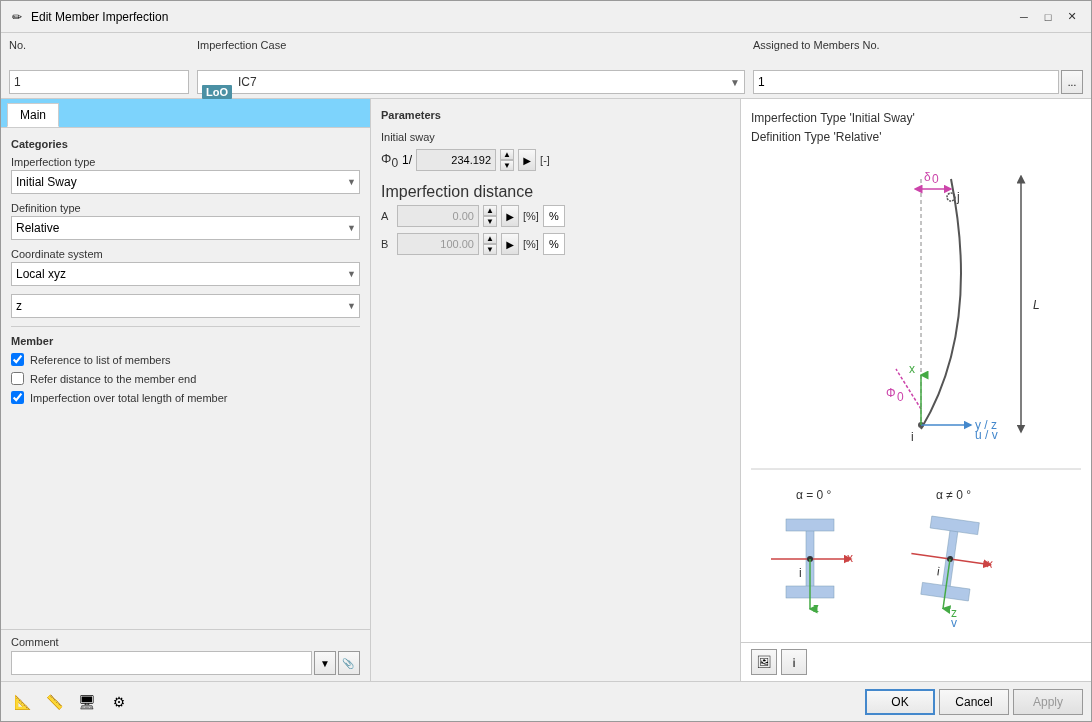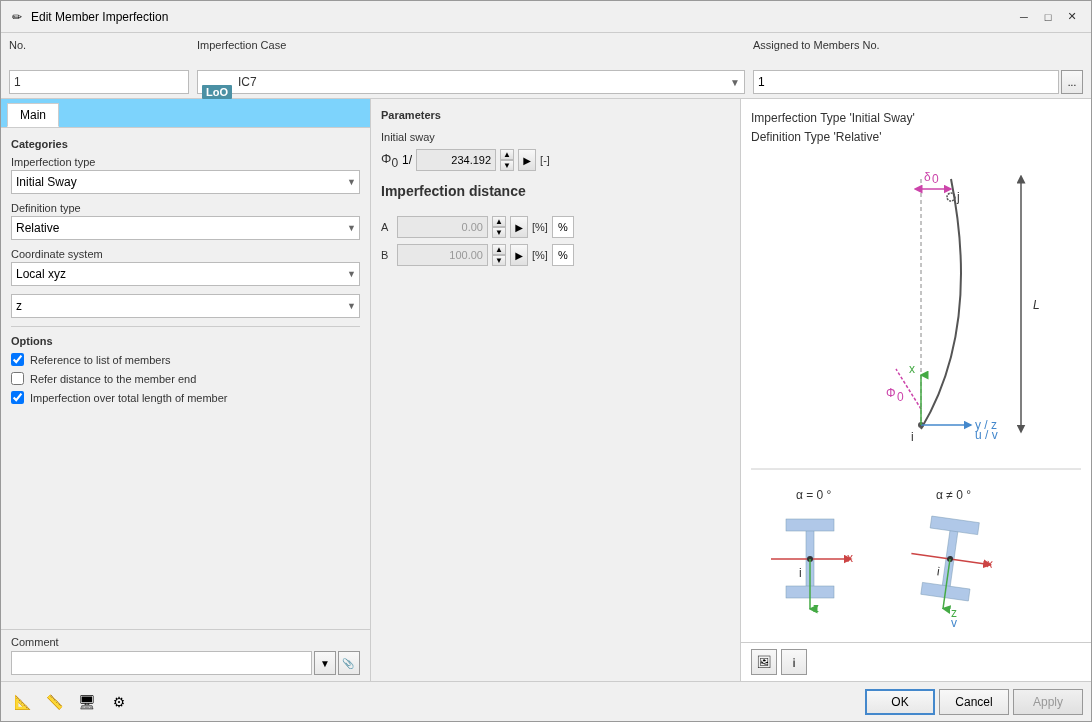--- a/index.html
+++ b/index.html
@@ -63,24 +63,24 @@
     .initial-sway-label { font-size: 11px; color: #333; margin-bottom: 6px; }
     .phi-row { display: flex; align-items: center; gap: 4px; margin-bottom: 12px; }
     .phi-label { font-size: 13px; color: #333; }
     .slash-text { font-size: 12px; }
     .num-input { width: 80px; height: 22px; border: 1px solid #bbb; background: #e8e8e8; text-align: right; padding: 2px 4px; font-size: 11px; }
     .spin-btns { display: flex; flex-direction: column; }
     .spin-btn { width: 14px; height: 11px; border: 1px solid #bbb; background: linear-gradient(to bottom, #f8f8f8, #e0e0e0); cursor: pointer; font-size: 8px; display: flex; align-items: center; justify-content: center; line-height: 1; }
     .arrow-btn { width: 18px; height: 22px; border: 1px solid #bbb; background: linear-gradient(to bottom, #f8f8f8, #e0e0e0); cursor: pointer; font-size: 10px; display: flex; align-items: center; justify-content: center; }
     .bracket-label { font-size: 11px; color: #333; }
 
-    .imp-distance-label { font-size: 14px; color: #333; margin-bottom: 17px; margin-top: 4px; font-weight: bold; }
+    .imp-distance-label { font-size: 16px; color: #333; margin-bottom: 4px; margin-top: 4px; }
     .distance-row { display: flex; align-items: center; gap: 4px; margin-bottom: 6px; }
     .dist-label { width: 12px; font-size: 11px; color: #333; }
-    .dist-input { width: 91px; height: 22px; border: 1px solid #bbb; background: #e8e8e8; text-align: right; padding: 2px 4px; font-size: 11px; color: #999; }
+    .dist-input { width: 82px; height: 22px; border: 1px solid #bbb; background: #e8e8e8; text-align: right; padding: 2px 4px; font-size: 11px; color: #999; }
     .unit-label { font-size: 11px; color: #333; }
     .percent-btn { width: 22px; height: 22px; border: 1px solid #bbb; background: white; font-size: 11px; display: flex; align-items: center; justify-content: center; cursor: pointer; }
 
     
     .right-panel { flex: 1; display: flex; flex-direction: column; background: white; }
     .diagram-area { flex: 1; position: relative; overflow: hidden; }
     .diagram-label { position: absolute; top: 10px; left: 10px; font-size: 11px; color: #333; line-height: 1.6; }
     .diagram-bottom { padding: 6px 10px; border-top: 1px solid #ccc; display: flex; gap: 4px; flex-shrink: 0; }
     .diagram-btn { width: 26px; height: 26px; border: 1px solid #999; background: linear-gradient(to bottom, #f8f8f8, #e8e8e8); cursor: pointer; display: flex; align-items: center; justify-content: center; font-size: 12px; }
 
@@ -181,21 +181,21 @@
         <div class="form-group">
           <div class="styled-select">
             <select>
               <option>z</option>
             </select>
           </div>
         </div>
 
         <hr class="divider">
 
-        <div class="section-title options-section">Options</div>
+        <div class="section-title options-section">Member</div>
 
         <div class="checkbox-row">
           <input type="checkbox" checked="" style="">
           <span class="checkbox-label">Reference to list of members</span>
         </div>
         <div class="checkbox-row">
           <input type="checkbox" style="">
           <span class="checkbox-label">Refer distance to the member end</span>
         </div>
         <div class="checkbox-row">

